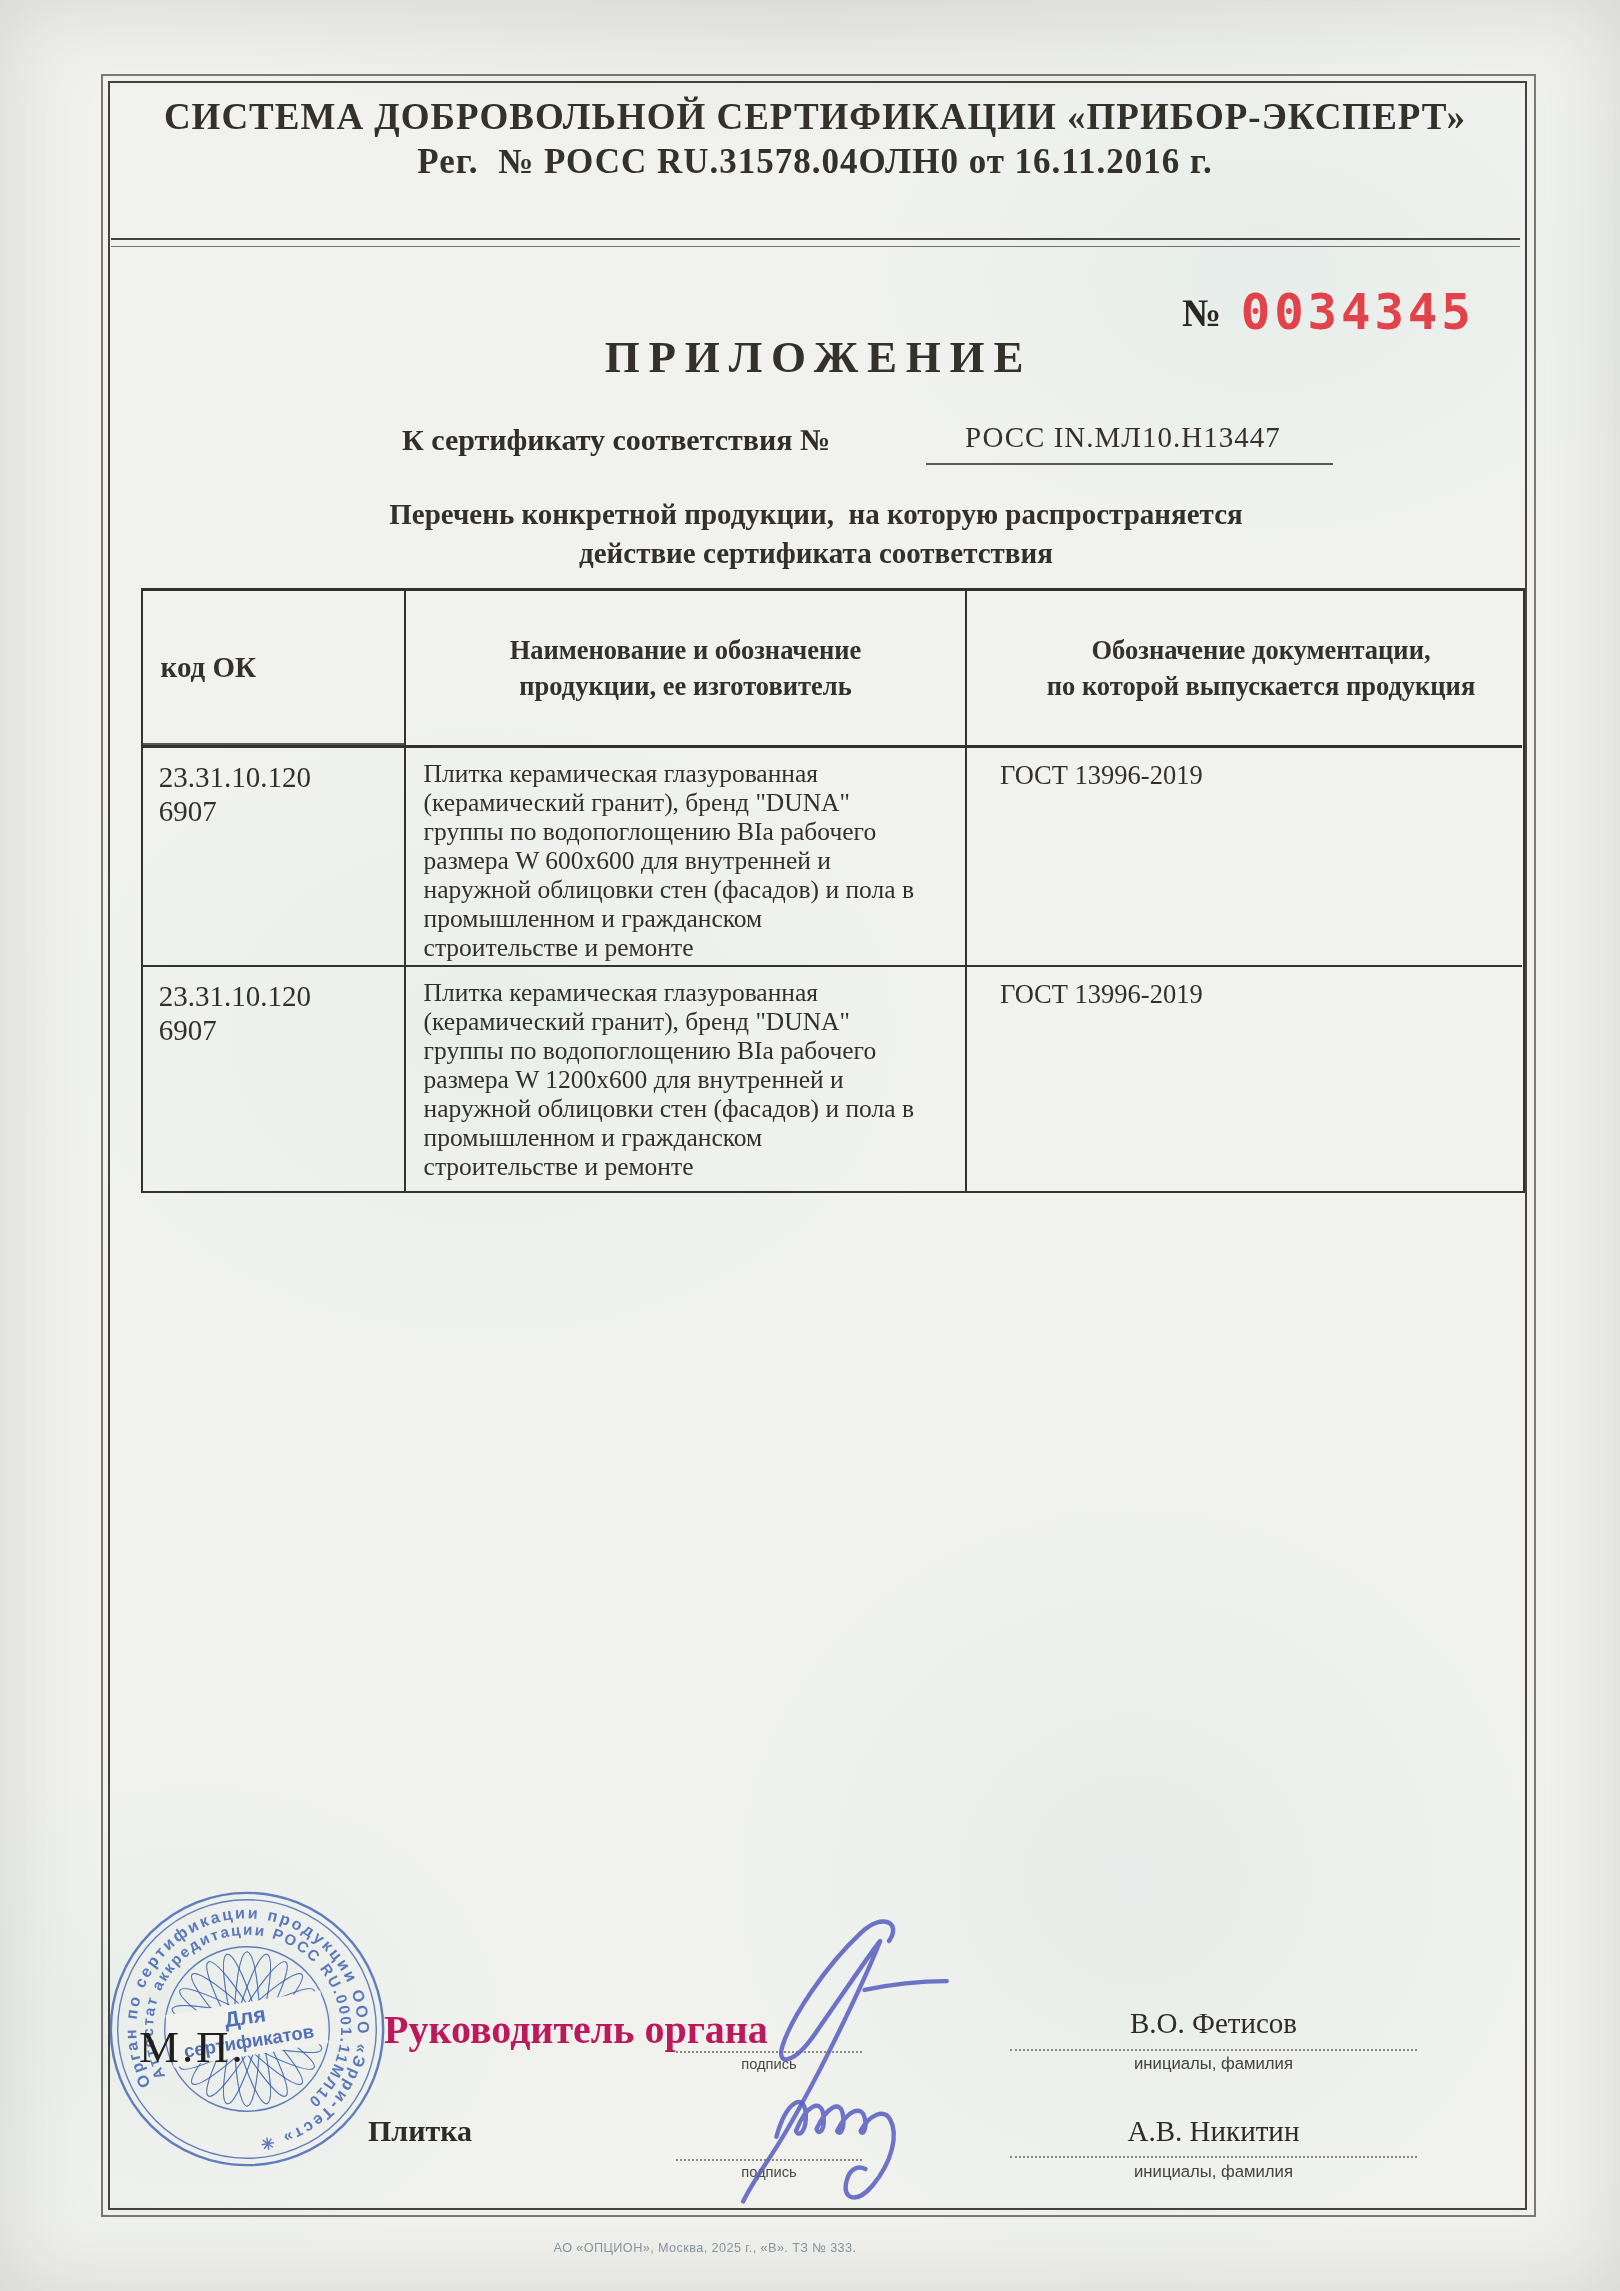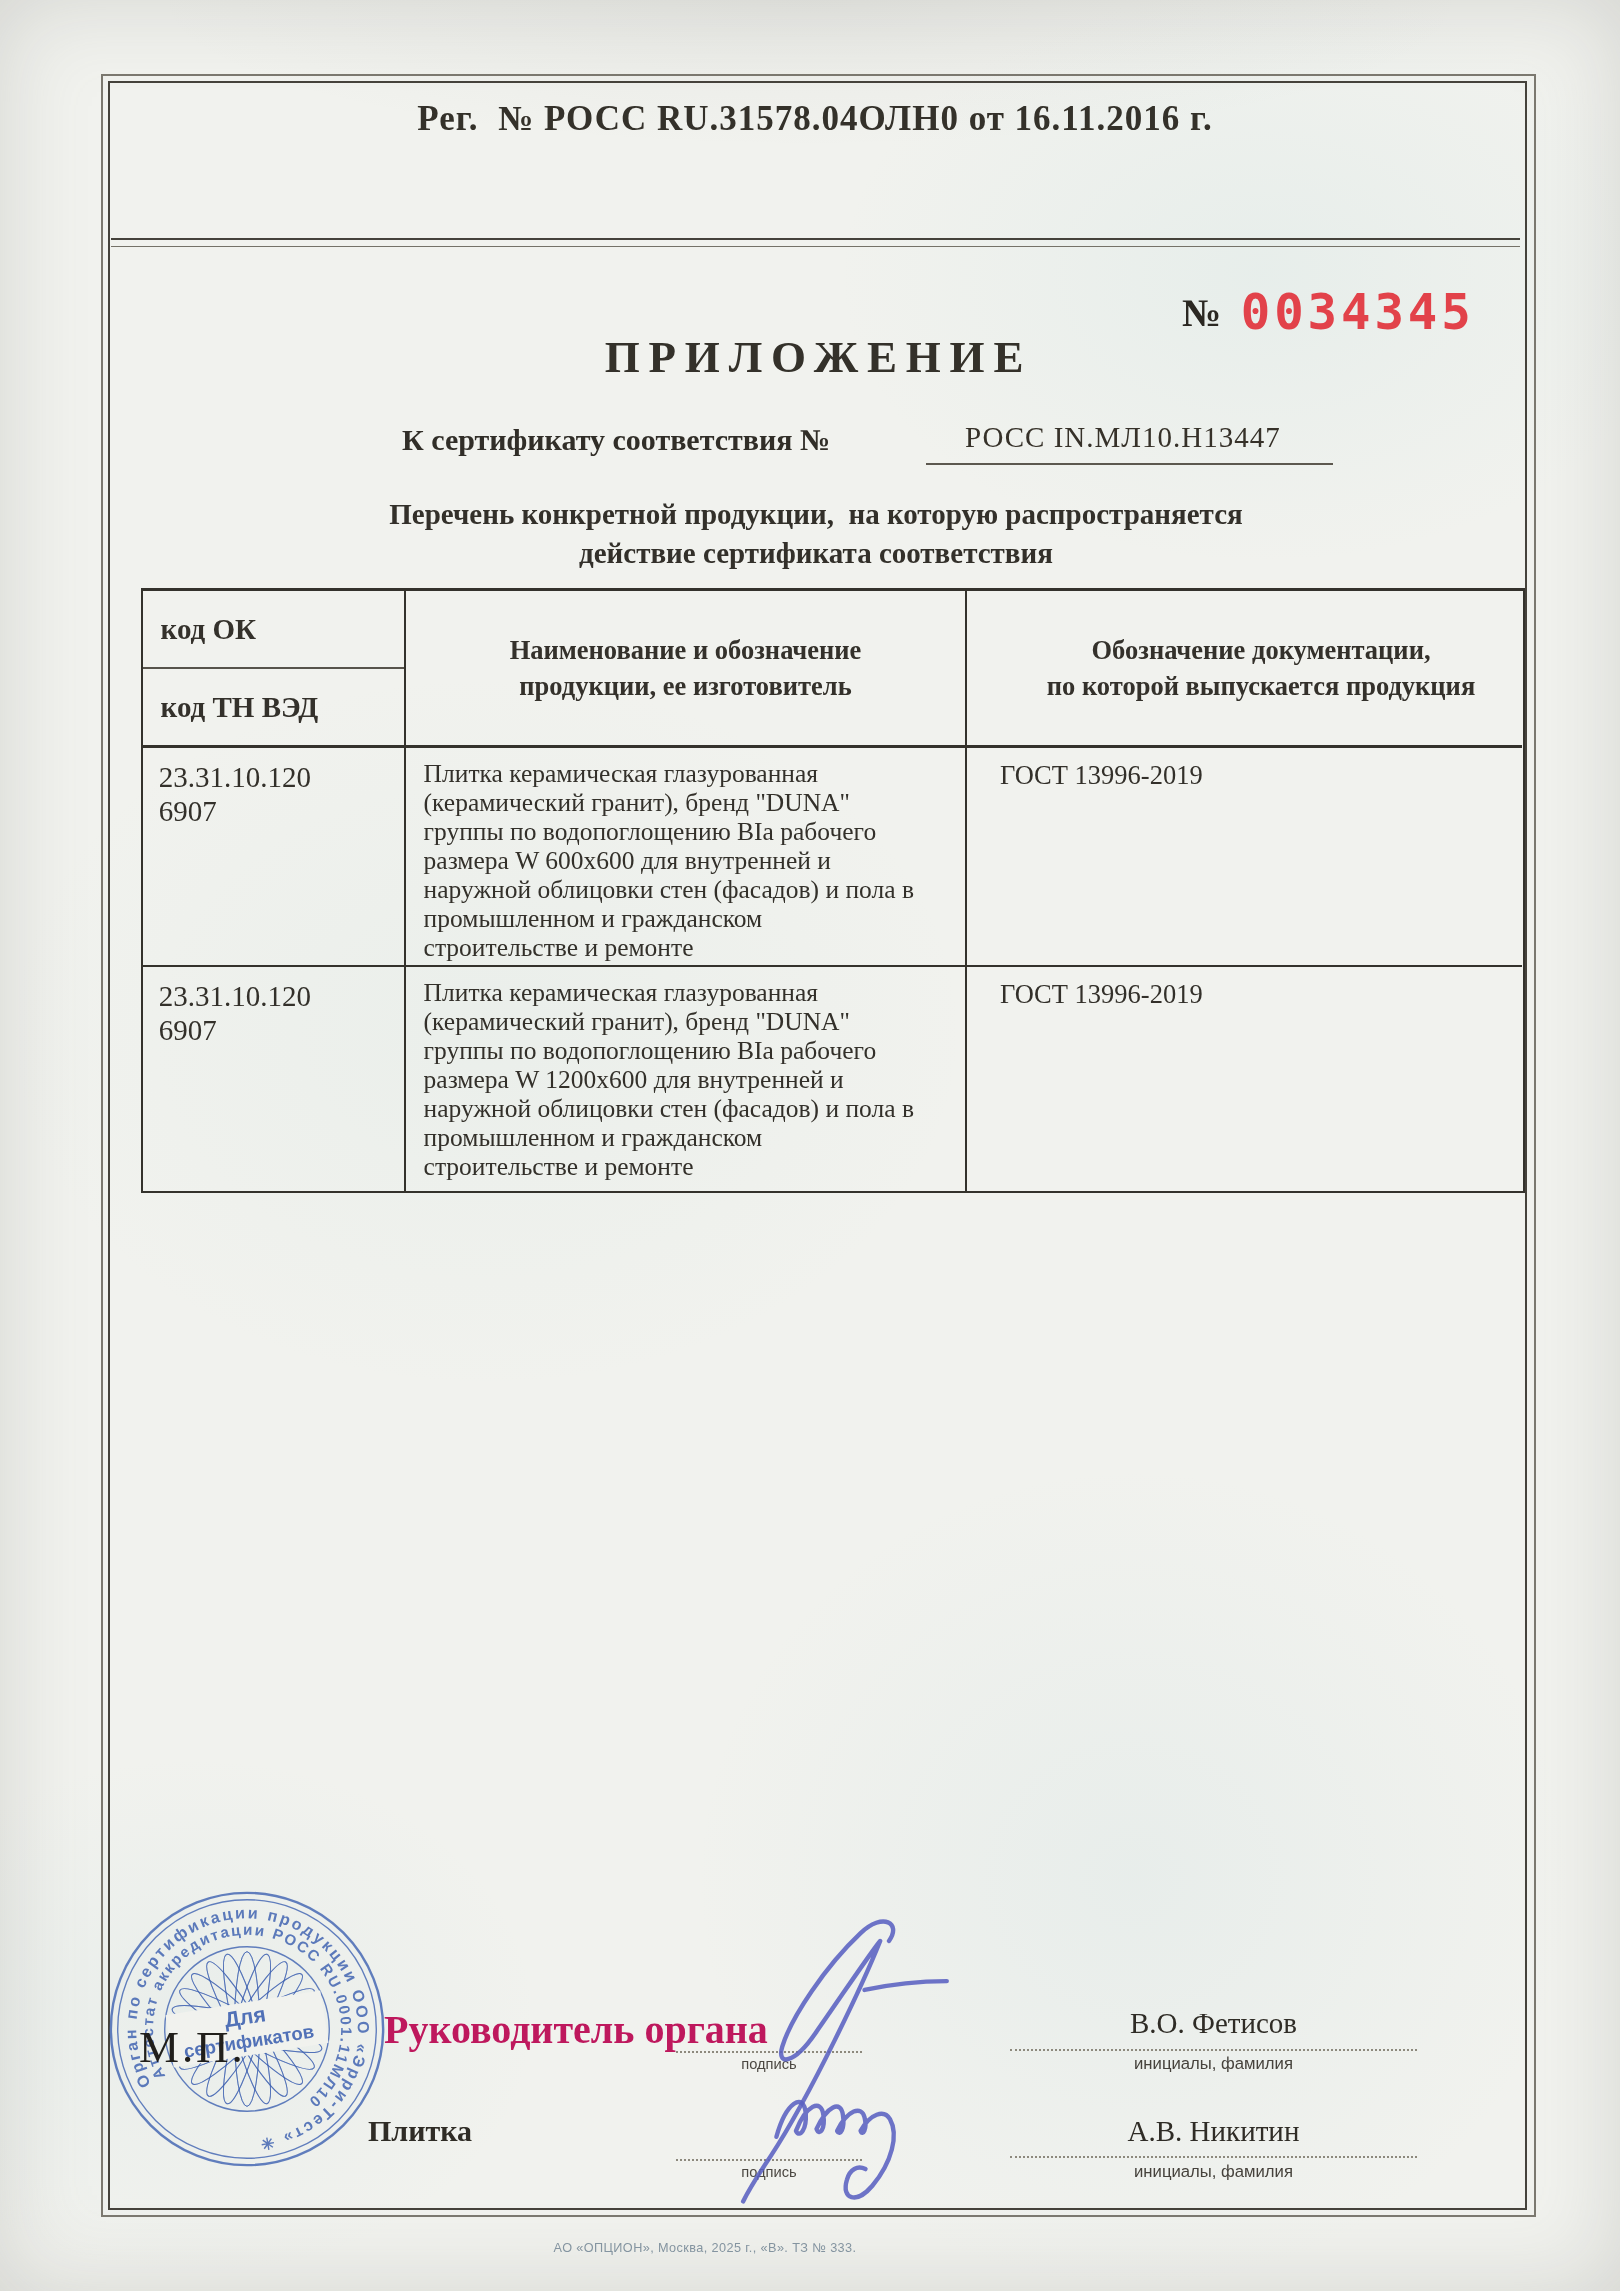--- a/index.html
+++ b/index.html
@@ -107,20 +107,21 @@
 </head>
 <body>
 
 <div class="page">
 
   <div class="abs frame-outer"></div>
   <div class="abs frame-inner"></div>
   <div class="abs header-sep"></div>
 
   <div class="abs hdr-box">
+    <div class="hdr-line1">СИСТЕМА ДОБРОВОЛЬНОЙ СЕРТИФИКАЦИИ «ПРИБОР-ЭКСПЕРТ»</div>
     <div class="hdr-line2">Рег.&nbsp; № РОСС RU.31578.04ОЛН0 от 16.11.2016 г.</div>
   </div>
 
   <div class="abs serial">
     <span class="serial-prefix ser">№</span>
     <span class="serial-number">0034345</span>
   </div>
 
   <div class="abs doc-title">ПРИЛОЖЕНИЕ</div>
 
@@ -130,21 +131,20 @@
 
   <div class="abs subtitle">
     <div>Перечень конкретной продукции,&nbsp; на которую распространяется</div>
     <div>действие сертификата соответствия</div>
   </div>
 
   <div class="abs tbl">
 
     <div class="cell h-cell h-col1">
       <div class="half top">код ОК</div>
-      <div class="half">код ТН ВЭД</div>
     </div>
     <div class="cell h-cell h-center pre">Наименование и обозначение
 продукции, ее изготовитель</div>
     <div class="cell h-cell h-center pre lastcol">Обозначение документации,
 по которой выпускается продукция</div>
 
     <div class="cell b-row1 code-cell pre">23.31.10.120
 6907</div>
     <div class="cell b-row1 prod-cell pre">Плитка керамическая глазурованная
 (керамический гранит), бренд "DUNA"

